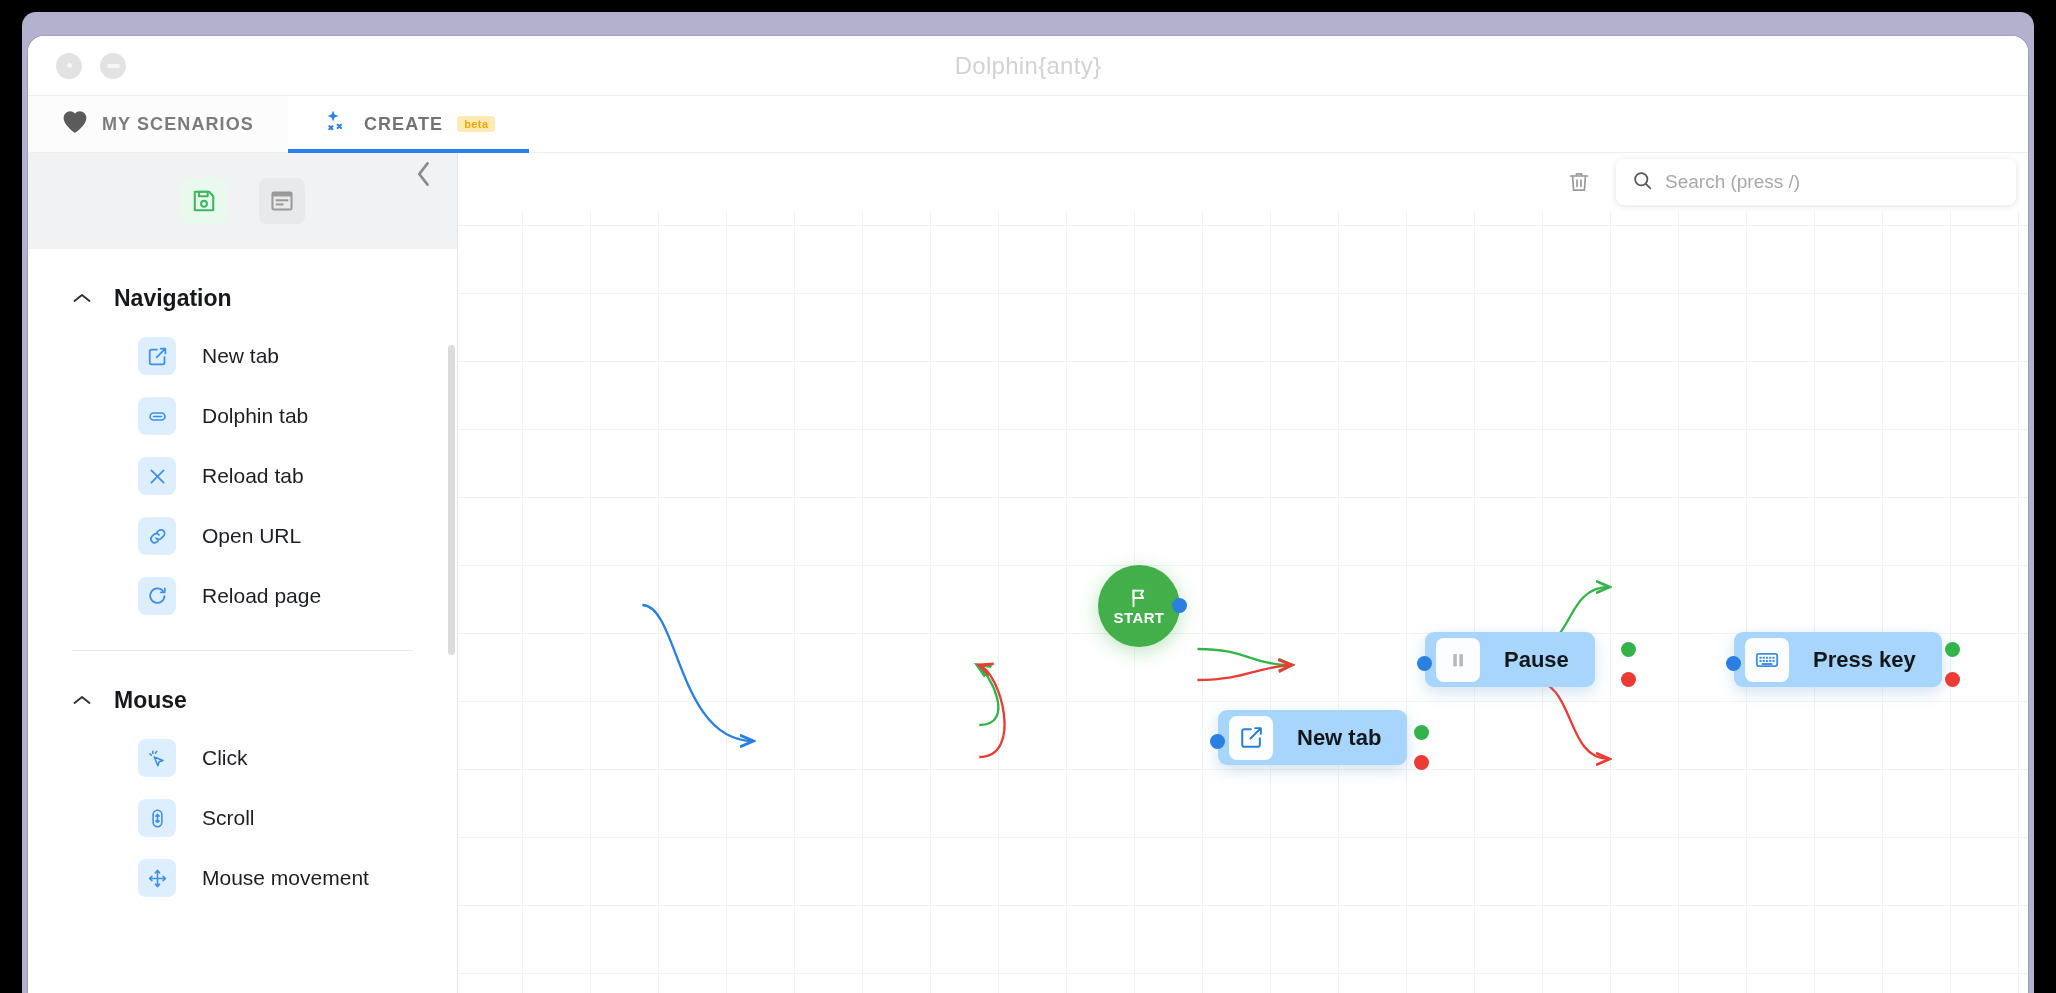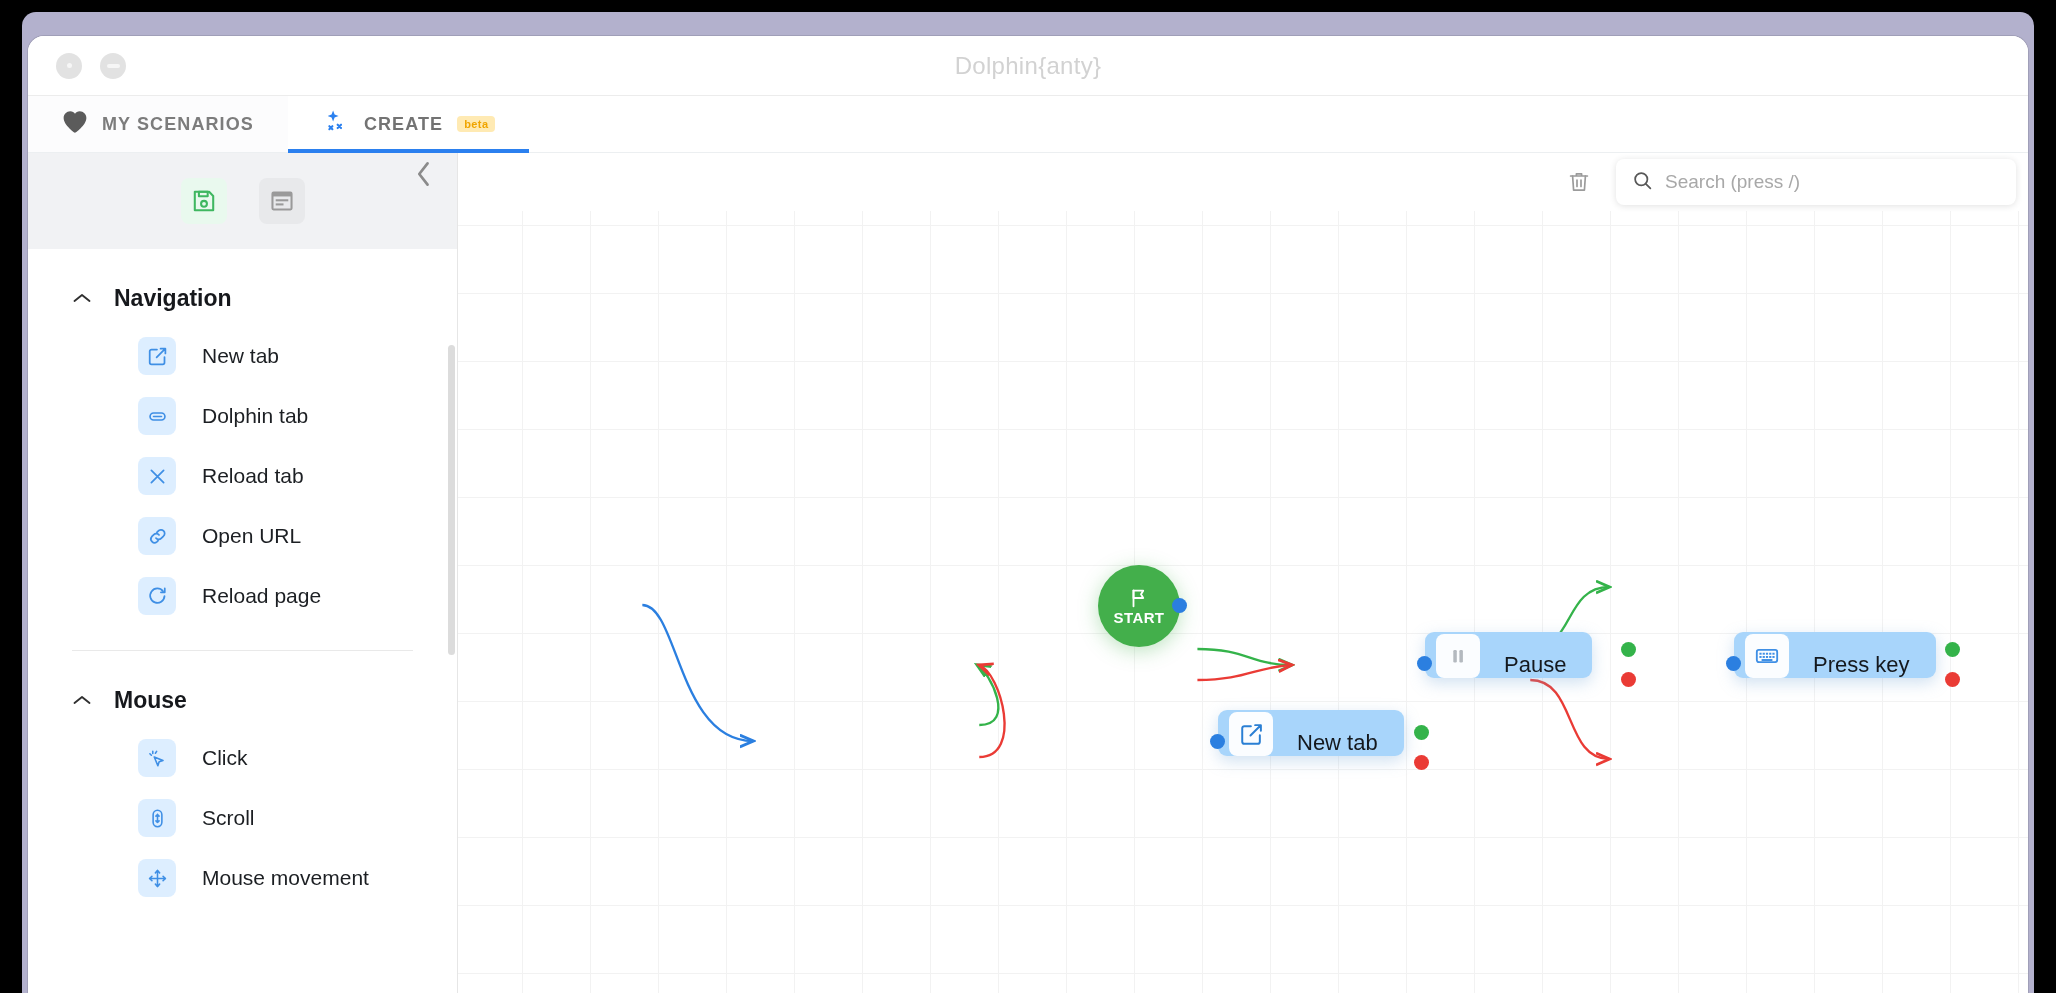--- a/index.html
+++ b/index.html
@@ -177,27 +177,28 @@
   .search-box input {
     border: none; outline: none; flex: 1;
     font-size: 19px; color: #3a3a3a;
     font-family: "Liberation Sans", sans-serif;
     background: transparent;
   }
   .search-box input::placeholder { color: #a8a8a8; }
   svg.wires { position: absolute; inset: 0; width: 100%; height: 100%; z-index: 1; pointer-events: none; }
   .node {
     position: absolute; z-index: 3;
-    height: 46px;
+    height: 55px;
     background: #a8d5fb;
     border-radius: 9px;
-    display: flex; align-items: flex-end;
+    display: flex; align-items: center;
     padding-left: 11px;
     box-shadow: 0 5px 16px rgba(120,170,215,0.35);
     cursor: pointer;
+    font-weight: bold;
   }
   .node-ico {
     width: 44px; height: 44px; border-radius: 8px;
     background: #fbfdff;
     display: flex; align-items: center; justify-content: center;
     flex: 0 0 auto;
   }
   .node-label {
     font-size: 22px; color: #14181d;
     padding: 0 26px 0 24px; white-space: nowrap;

